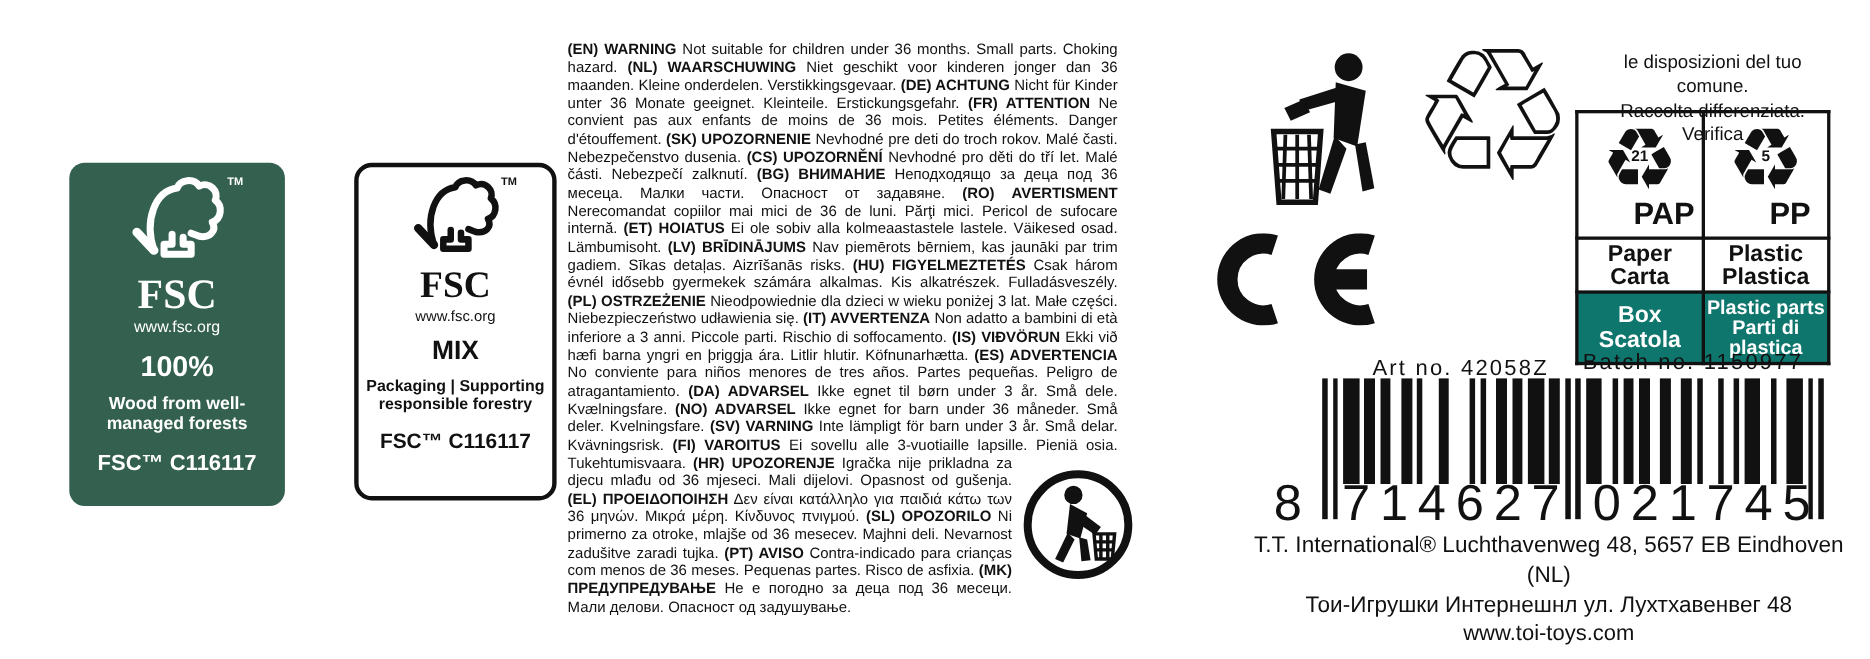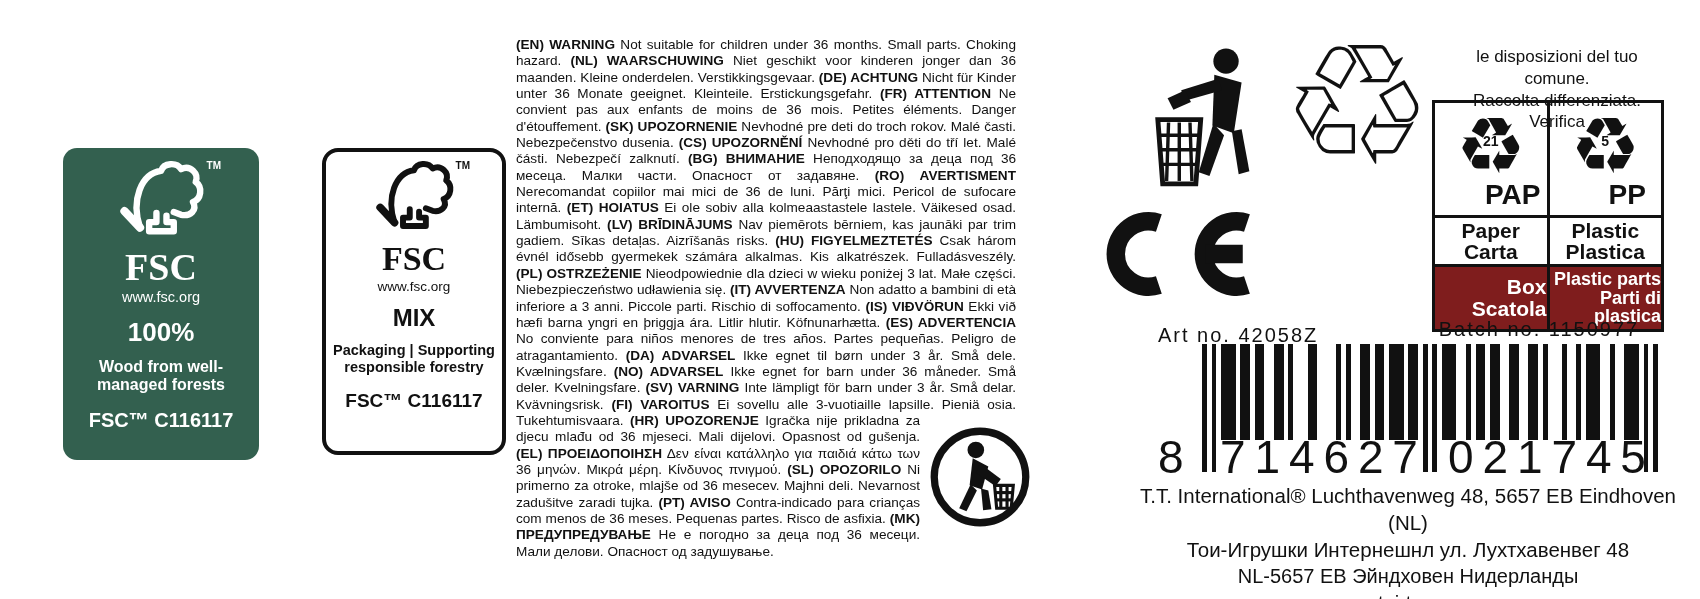--- a/index.html
+++ b/index.html
@@ -40,28 +40,28 @@
             font-size:17px;line-height:1.28;}
   .materials{position:absolute;left:1432px;top:100px;width:232px;border-collapse:collapse;
              table-layout:fixed;}
   .materials td{border:3px solid #111;text-align:center;vertical-align:middle;padding:0;}
   .sym-cell{position:relative;height:112px;}
   .sym-glyph{font-family:"DejaVu Sans",sans-serif;font-size:78px;line-height:80px;display:block;}
   .sym-num{position:absolute;top:30px;left:0;width:100%;text-align:center;
            font-weight:bold;font-size:14px;}
   .sym-abbr{font-weight:bold;font-size:28px;line-height:0.9;margin-top:-4px;padding-bottom:4px;padding-left:44px;}
   .name-cell{font-weight:bold;font-size:21px;line-height:1.02;height:46px;}
-  .part-row td{background:#7f1d1d;color:#fff;font-weight:bold;height:62px;text-align:right;}
+  .part-row td{background:#0f766e;color:#fff;font-weight:bold;height:62px;}
   .part-left{font-size:21px;line-height:1.05;}
   .part-right{font-size:18px;line-height:1.05;}
 
   .ce-mark{position:absolute;left:1106px;top:212px;}
   .age-sign{position:absolute;left:1268px;top:188px;}
 
-  .artno{position:absolute;left:1158px;top:324px;width:250px;text-align:left;
+  .artno{position:absolute;left:1158px;top:324px;width:250px;text-align:right;
          font-size:20px;letter-spacing:2px;}
   .batchno{position:absolute;left:1408px;top:318px;width:262px;text-align:center;
            font-size:20px;letter-spacing:2px;}
 
   .barcode{position:absolute;left:1202px;top:344px;width:456px;height:140px;}
   .barcode .bar{position:absolute;top:0;background:#111;}
   .bc-digit-first{position:absolute;left:-44px;top:90px;font-size:46px;line-height:1;}
   .bc-group{position:absolute;top:90px;width:198px;display:flex;justify-content:space-between;
             font-size:46px;line-height:1;}
   .bc-g1{left:18px;} .bc-g2{left:246px;}
@@ -263,17 +263,16 @@
       <div class="bar" style="left: 384px; width: 14.4px; height: 96px;"></div>
       <div class="bar" style="left: 408px; width: 4.8px; height: 96px;"></div>
       <div class="bar" style="left: 422.4px; width: 14.4px; height: 96px;"></div>
       <div class="bar" style="left: 441.6px; width: 4.8px; height: 128px;"></div>
       <div class="bar" style="left: 451.2px; width: 4.8px; height: 128px;"></div>
     </div>
 
   <div class="addr">
     <div class="addr-l1">T.T. International® Luchthavenweg 48, 5657 EB Eindhoven (NL)</div>
     <div class="addr-l2">Тои-Игрушки Интернешнл ул. Лухтхавенвег 48</div>
-    <div class="addr-l3">NL-5657 EB Эйндховен Нидерланды</div>
     <div class="addr-l4">www.toi-toys.com</div>
   </div>
 
 </div>
 
 </body></html>

